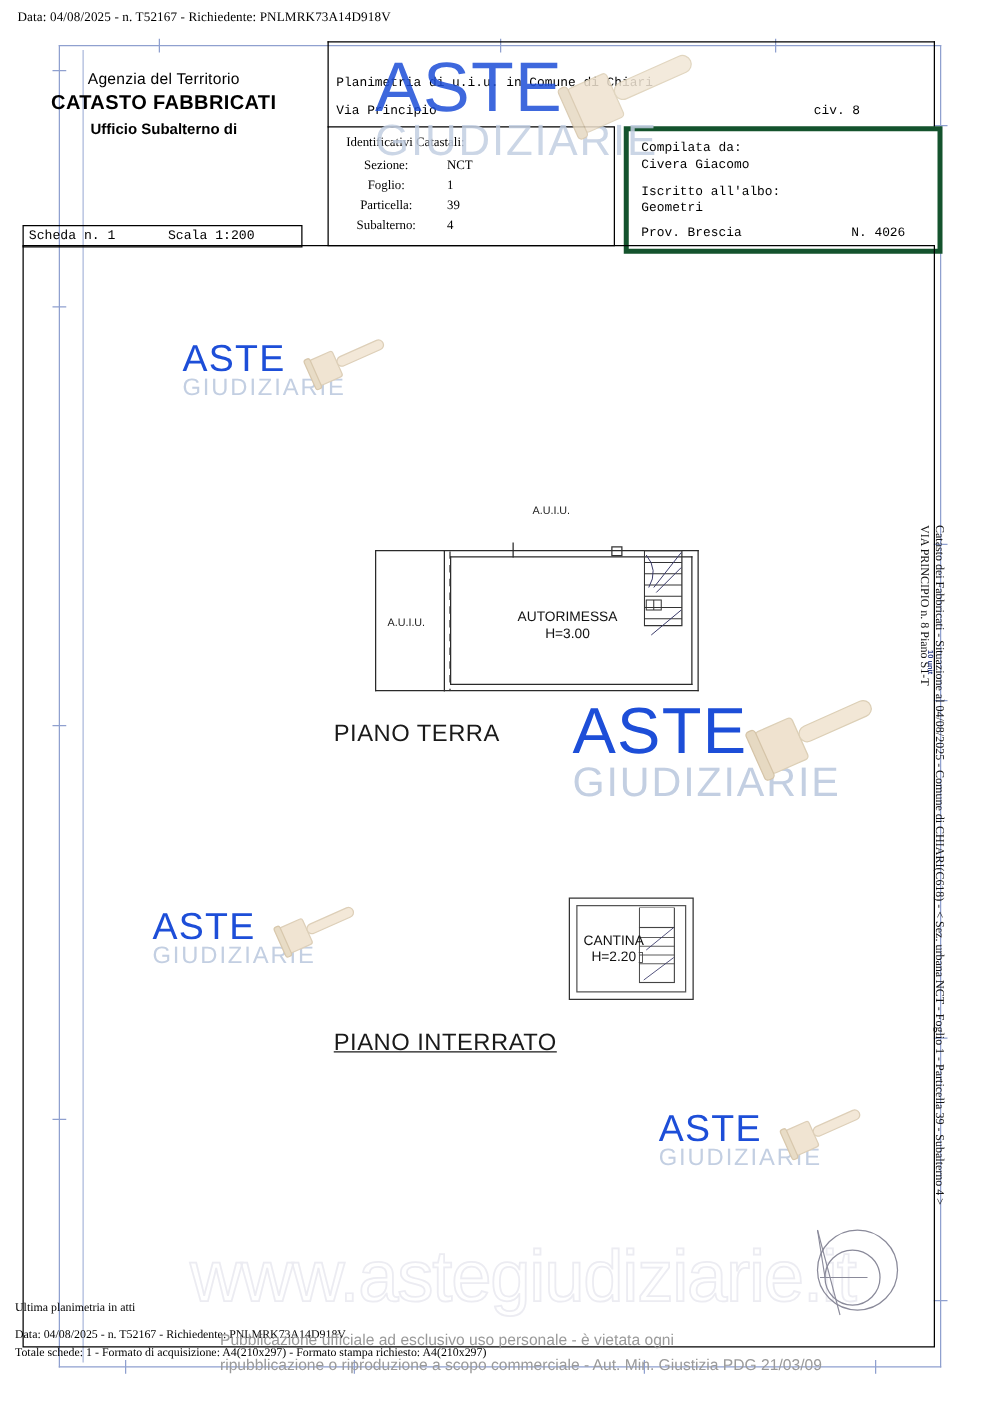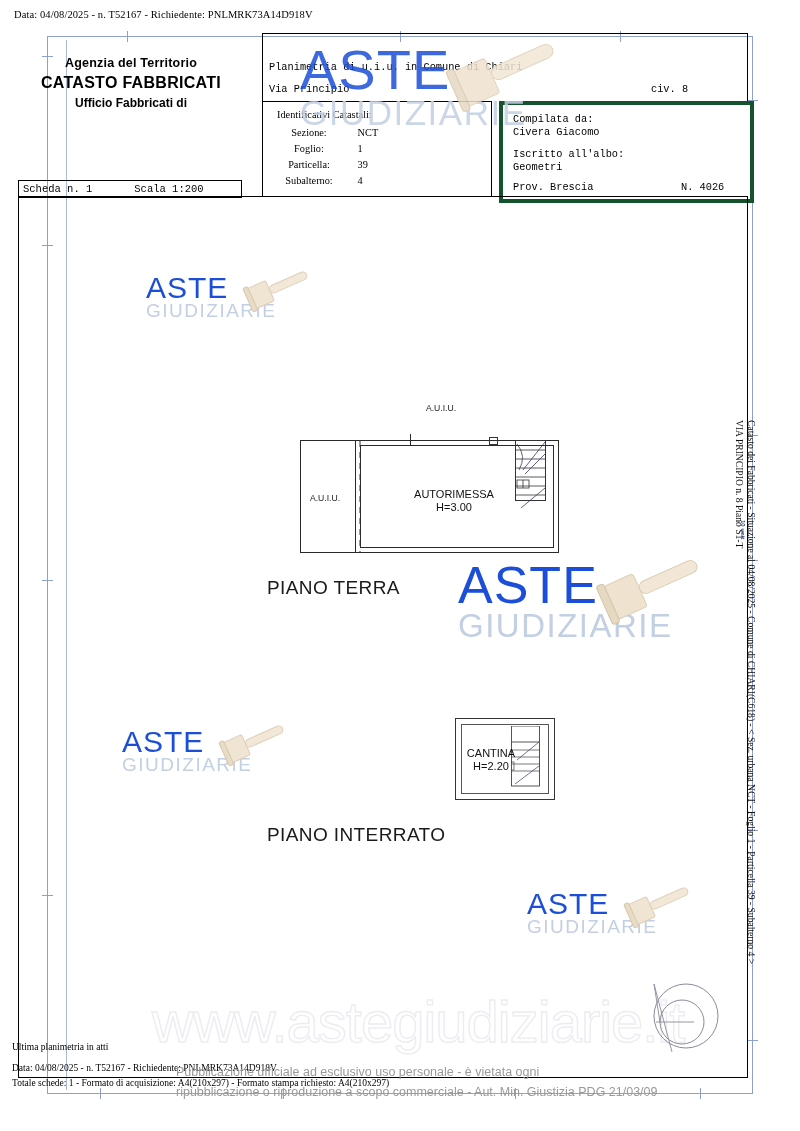--- a/index.html
+++ b/index.html
@@ -16,21 +16,21 @@
   #frm-t{left:47px;top:36px;height:1px;width:706px;}
   #frm-b{left:47px;top:1093px;height:1px;width:706px;}
   .tick{position:absolute;background:#8fa0cf;}
 
   
   #doc-border{left:18px;top:196px;width:728px;height:880px;border:1px solid #000;}
 
   
   #agency{left:20px;top:56px;width:222px;text-align:center;
           font-family:"Liberation Sans",sans-serif;}
-  #agency .l1{font-size:12.5px;font-weight:bold;letter-spacing:.2px;}
+  #agency .l1{font-size:12.5px;font-weight:normal;letter-spacing:.2px;}
   #agency .l2{font-size:16px;font-weight:bold;letter-spacing:.3px;margin-top:4px;}
   #agency .l3{font-size:12px;font-weight:bold;margin-top:4px;}
   #agency .l4{font-size:15px;font-weight:bold;margin-top:3px;}
 
   
   #scheda{left:18px;top:180px;width:222px;height:16px;border:1px solid #000;
           font-family:"Liberation Mono",monospace;font-size:10.5px;
           display:flex;align-items:center;}
   #scheda .a{margin-left:4px;}
   #scheda .b{margin-left:42px;}
@@ -124,21 +124,21 @@
 <div class="tick" style="left:100px;top:1088px;width:1px;height:11px;"></div>
 <div class="tick" style="left:283px;top:1088px;width:1px;height:11px;"></div>
 <div class="tick" style="left:515px;top:1088px;width:1px;height:11px;"></div>
 <div class="tick" style="left:700px;top:1088px;width:1px;height:11px;"></div>
 
 <div class="blueline abs" style="left:66px;top:40px;width:1px;height:1050px;opacity:.75;"></div>
 
 <div class="abs" id="agency">
   <div class="l1">Agenzia del Territorio</div>
   <div class="l2">CATASTO FABBRICATI</div>
-  <div class="l3">Ufficio Fabbricati di</div>
+  <div class="l3">Ufficio Subalterno di</div>
 </div>
 
 <div class="abs" id="scheda">
   <span class="a">Scheda n. 1</span>
   <span class="b">Scala 1:200</span>
 </div>
 
 <div class="abs" id="decl">
   <div id="decl-inner">
     <div class="r2">Planimetria di u.i.u. in Comune di Chiari</div>
@@ -291,21 +291,21 @@
   <line x1="28" y1="40" x2="4" y2="58" stroke="#3a3a6a" stroke-width=".7"></line>
   <rect x="-9" y="36" width="12" height="8" fill="none" stroke="#444" stroke-width=".7"></rect>
   <line x1="-3" y1="36" x2="-3" y2="44" stroke="#444" stroke-width=".7"></line>
 </svg>
 
 <div class="abs room-lbl" style="left:462px;top:747px;width:58px;">
   <div>CANTINA</div>
   <div>H=2.20</div>
 </div>
 
-<div class="abs plan-title" style="left:267px;top:824px;">PIANO INTERRATO</div>
+<div class="abs plan-title" style="left:267px;top:824px;text-decoration:underline;">PIANO INTERRATO</div>
 
 <div class="wm" style="left:527px;top:890px;">
   <div class="aste" style="font-size:30px;">ASTE</div>
   <div class="giud" style="font-size:19px;">GIUDIZIARIE</div>
   <svg class="gavel" width="90" height="46" viewBox="0 0 90 46" style="left:78px;top:-6px;">
     <g transform="rotate(-24 45 23)">
       <rect x="26" y="12" width="20" height="22" rx="2" fill="#f0e4d2" stroke="#ddcfb8"></rect>
       <rect x="46" y="19" width="40" height="8" rx="4" fill="#f3e8d8" stroke="#ddcfb8"></rect>
       <rect x="22" y="10" width="5" height="26" rx="2" fill="#e8dcc6" stroke="#d8c8ad"></rect>
     </g>

